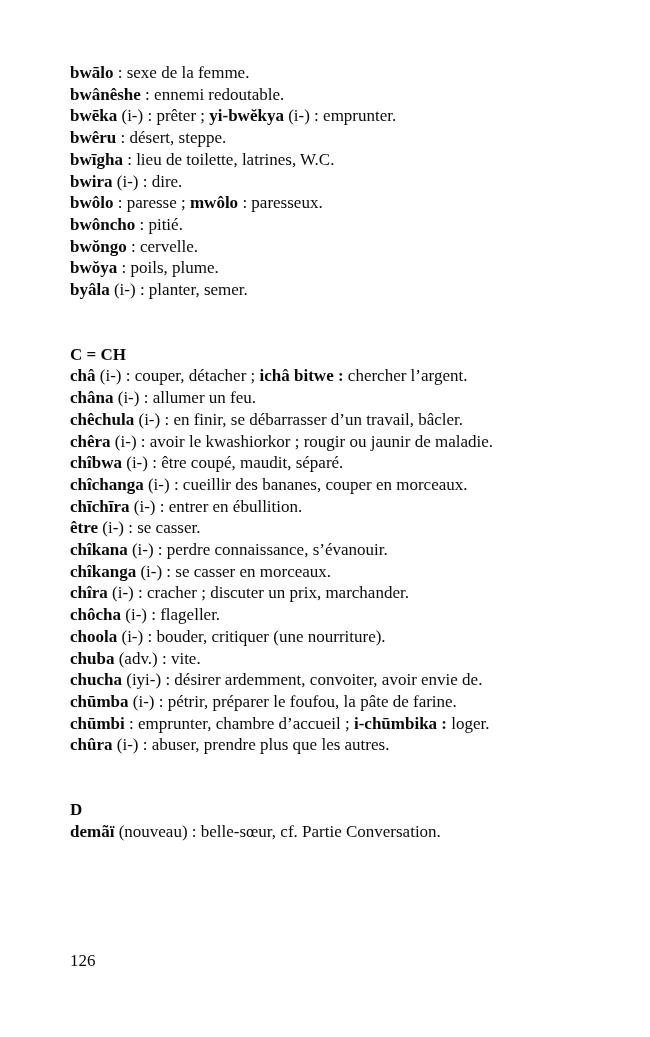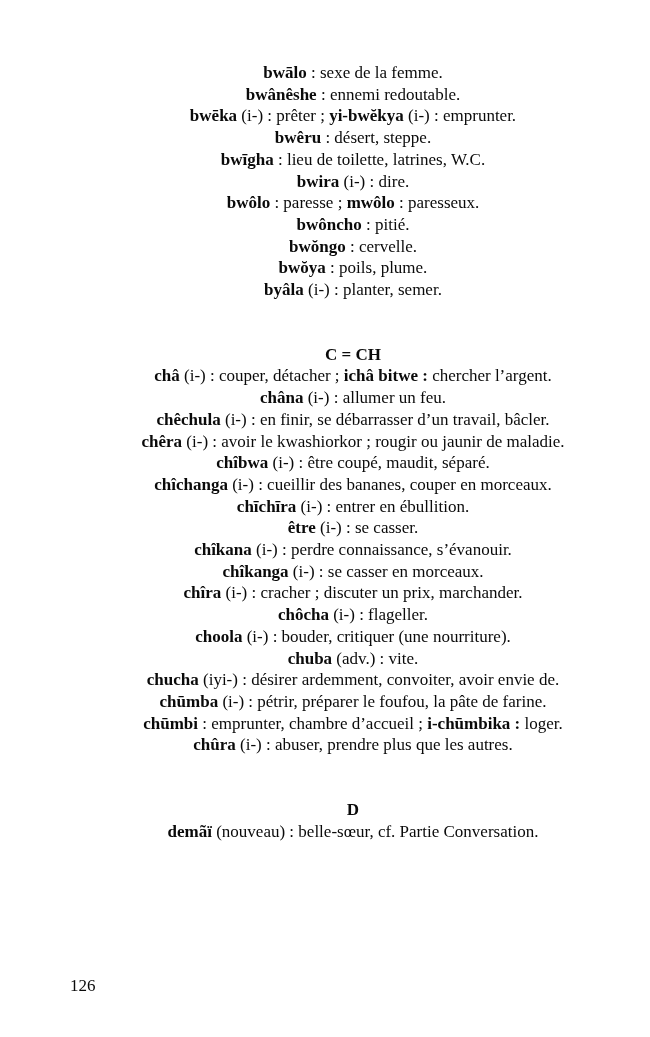--- a/index.html
+++ b/index.html
@@ -16,37 +16,36 @@
     font-family: "Liberation Serif", "DejaVu Serif", serif;
     color: #0a0a0a;
   }
   .content {
     position: absolute;
     left: 70px;
     top: 62px;
     width: 566px;
     font-size: 17px;
     line-height: 21.7px;
-    text-align: center;
   }
   .entry {
     white-space: nowrap;
   }
   .bold { font-weight: bold; }
   .italic { }
   .heading {
     font-weight: bold;
     margin-top: 43px;
     white-space: nowrap;
     font-size: 17px;
   }
   .page-number {
     position: absolute;
     left: 70px;
-    top: 976px;
+    top: 951px;
     font-size: 17px;
   }
 </style>
 </head>
 <body>
 
 <div class="page">
   <div class="content" id="sections">
       <div class="section">
         <div class="entry"><span class="bold">bwālo</span><span class=""> : sexe de la femme.</span></div>

